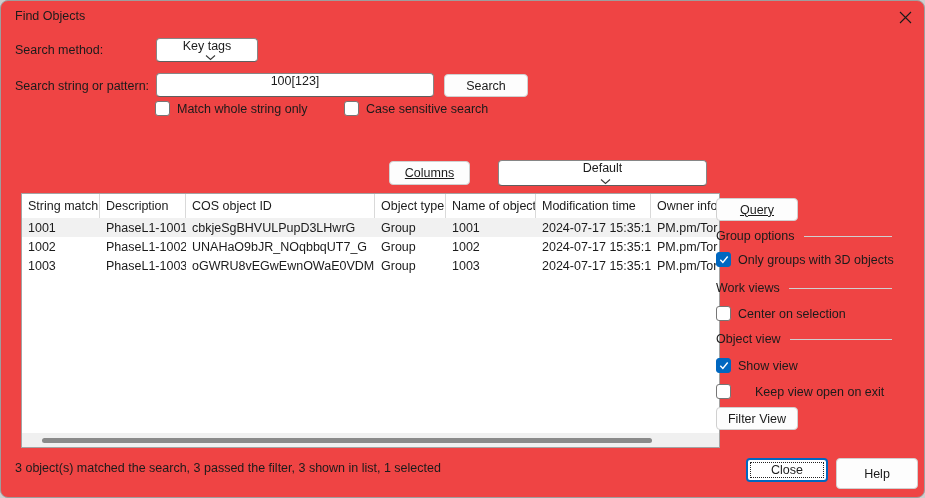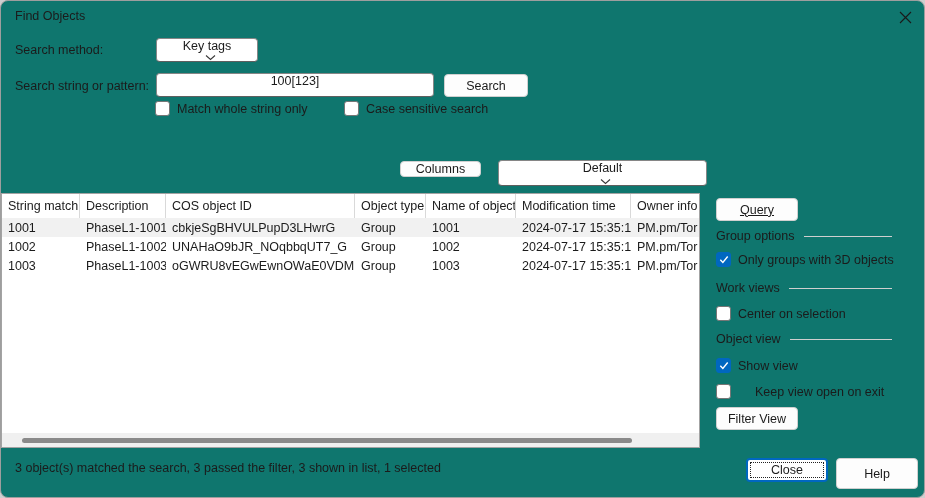--- a/index.html
+++ b/index.html
@@ -1,20 +1,20 @@
 <!DOCTYPE html>
 <html><head>
 <meta charset="utf-8">
 <style>
   html,body { margin:0; padding:0; background:#cfcfcf; }
   * { box-sizing:border-box; }
   .window {
     position:relative;
     width:925px; height:498px;
-    background:#0f766e;
+    background:#ef4444;
     border:1px solid #9e9e9e;
     border-radius:8px;
     overflow:hidden;
     font-family:"Liberation Sans","DejaVu Sans",sans-serif;
     font-size:12.5px;
     color:#1b1b1b;
   }
   .abs { position:absolute; }
 
   
@@ -146,31 +146,31 @@
   </div>
   <div class="abs cb-row" style="left:343px; top:100px;">
     <span class="cb">
       <svg width="10" height="9" viewBox="0 0 12 11">
           <path d="M1.5 5.8 L4.6 9 L10.5 1.8" stroke="#fff" stroke-width="1.7" fill="none"></path>
         </svg>
     </span>
     <span class="lbl">Case sensitive search</span>
   </div>
 
-  <div class="abs btn" style="left:399px; top:160px; width:81px; height:16px;">Columns</div>
+  <div class="abs btn" style="left:388px; top:160px; width:81px; height:24px;text-decoration:underline;">Columns</div>
   <div class="abs combo" style="left:497px; top:159px; width:209px; height:26px;">
     <span class="combo-text">Default</span>
     <span class="chev">
       <svg width="11" height="7" viewBox="0 0 11 7">
           <path d="M1 1.5 L5.5 5.5 L10 1.5" stroke="#3b3b3b" stroke-width="1.1" fill="none"></path>
         </svg>
     </span>
   </div>
 
-  <div class="abs table" style="left:0; top:192px; width:699px; height:255px;">
+  <div class="abs table" style="left:20px; top:192px; width:699px; height:255px;">
     <div class="thead grid-cols">
       <div class="hcell">String match</div>
       <div class="hcell">Description</div>
       <div class="hcell">COS object ID</div>
       <div class="hcell">Object type</div>
       <div class="hcell">Name of object</div>
       <div class="hcell">Modification time</div>
       <div class="hcell">Owner info</div>
     </div>
 

